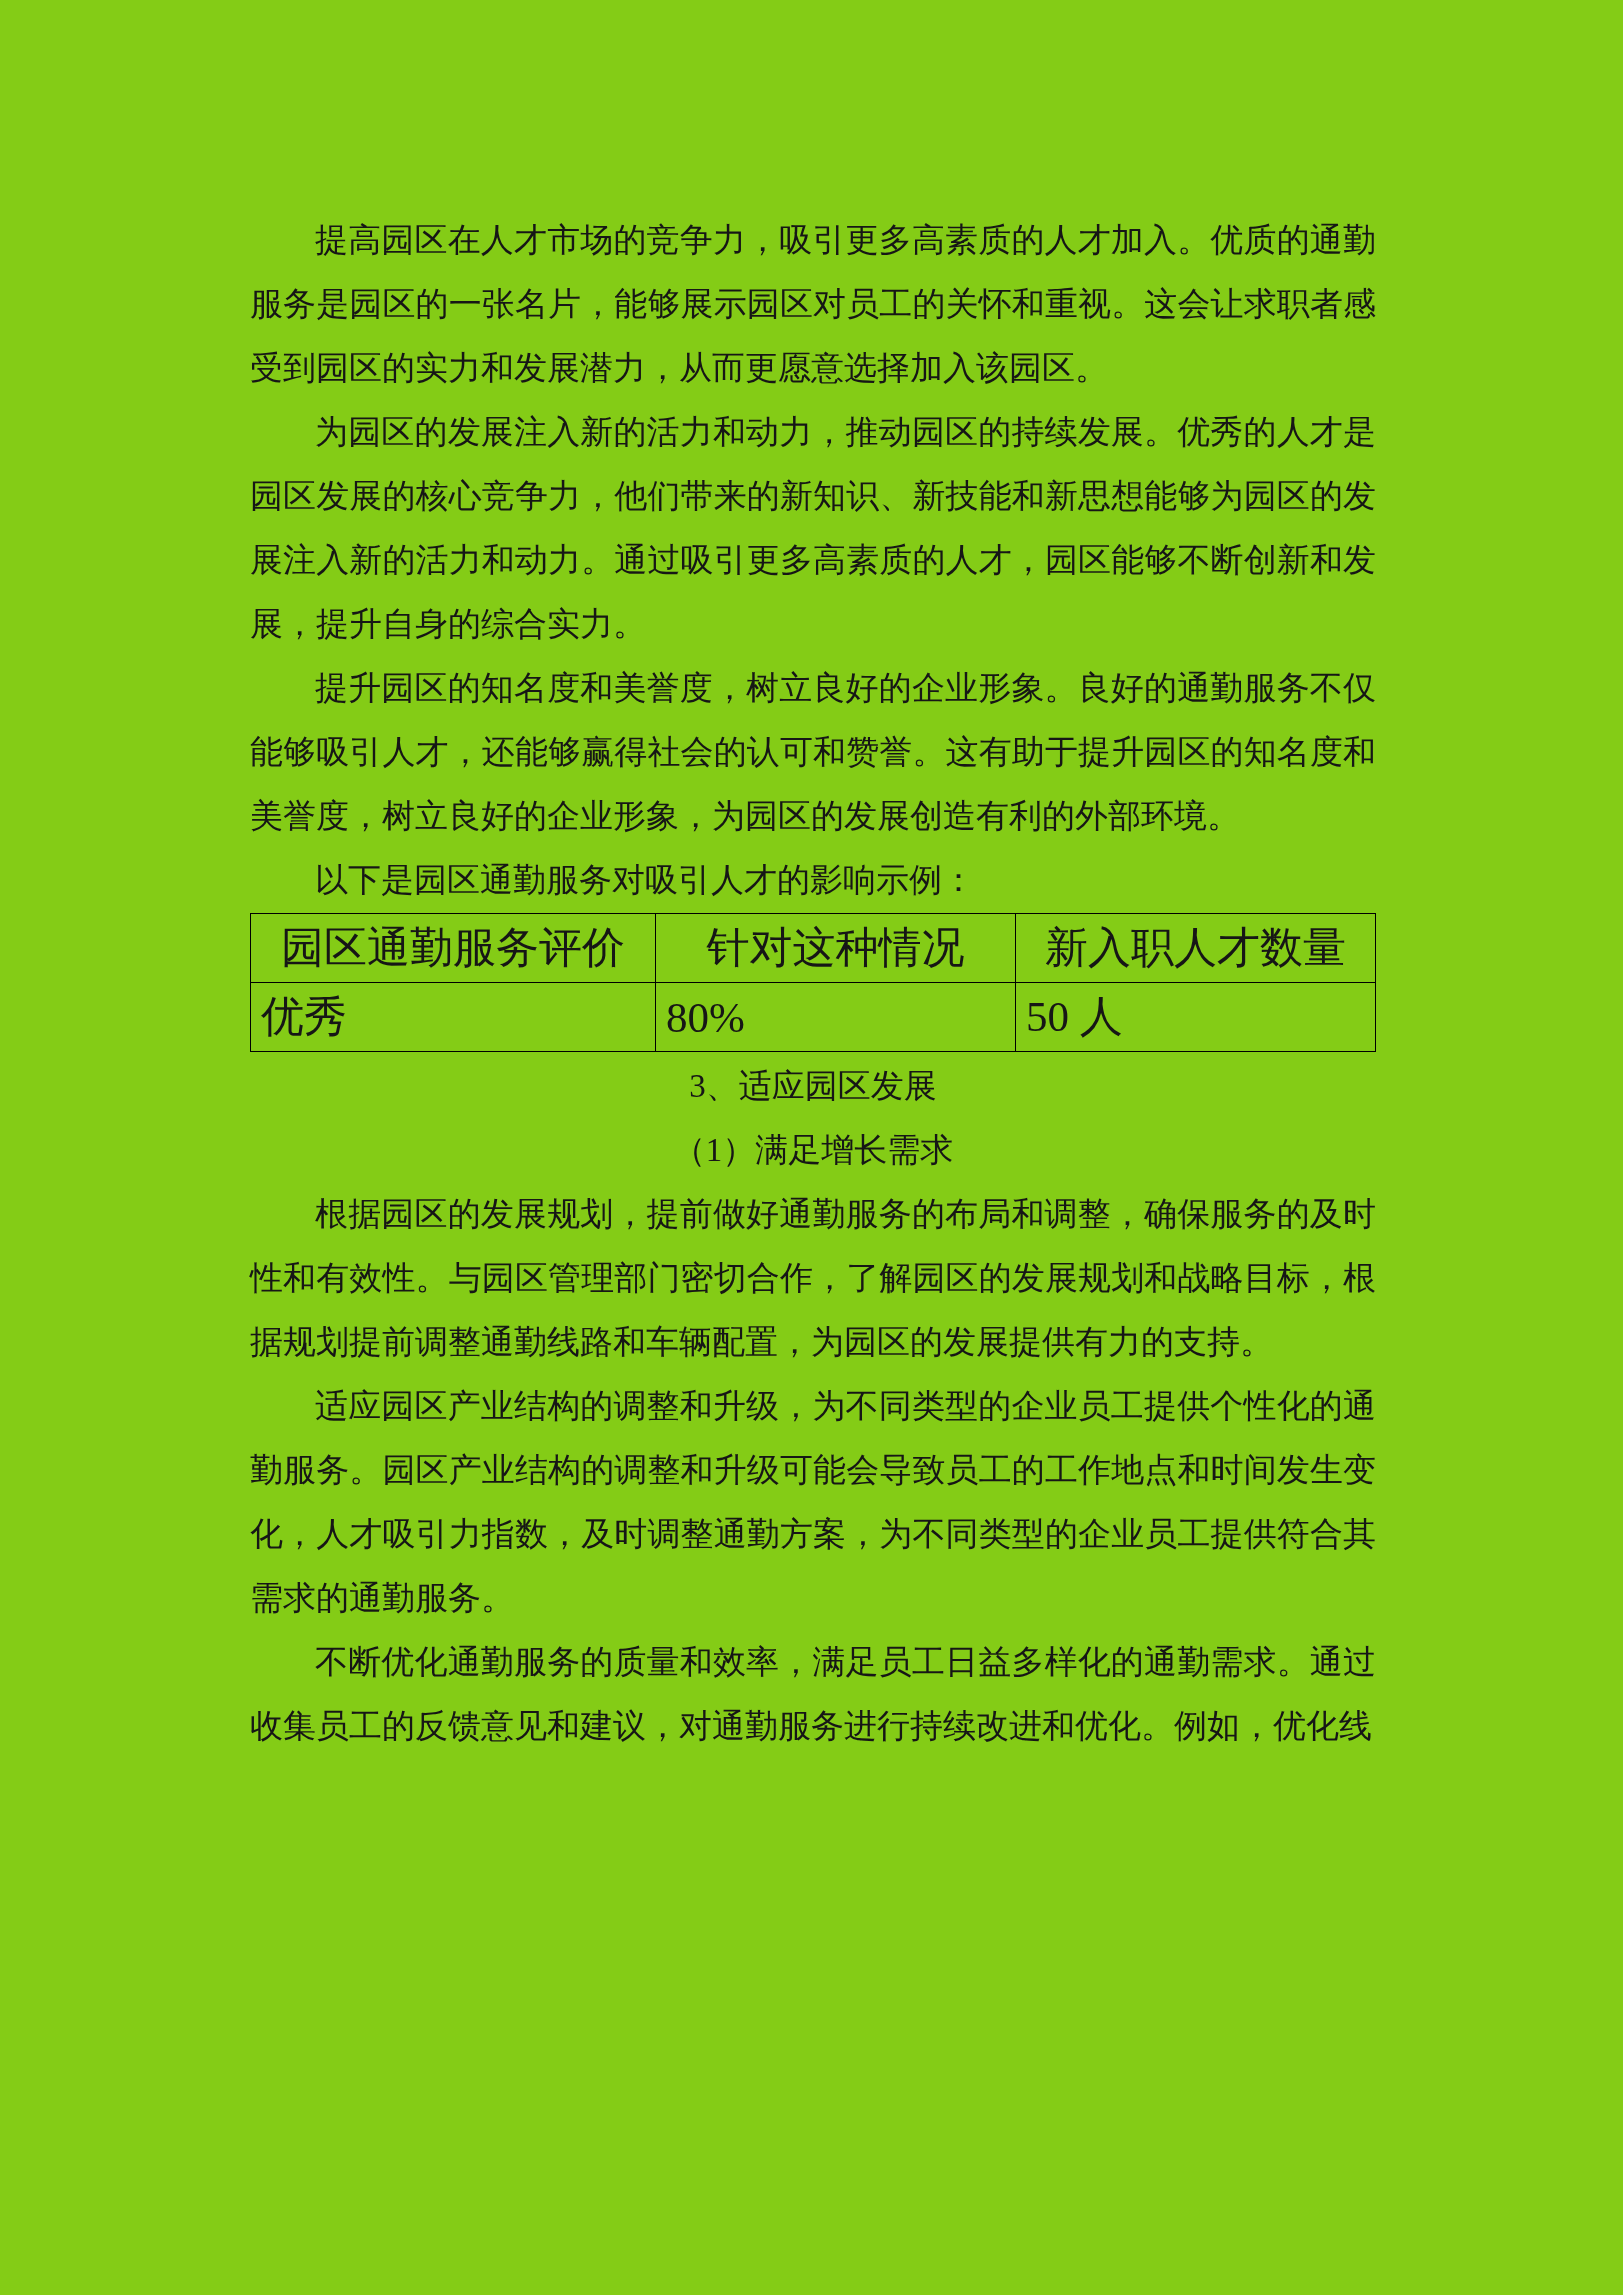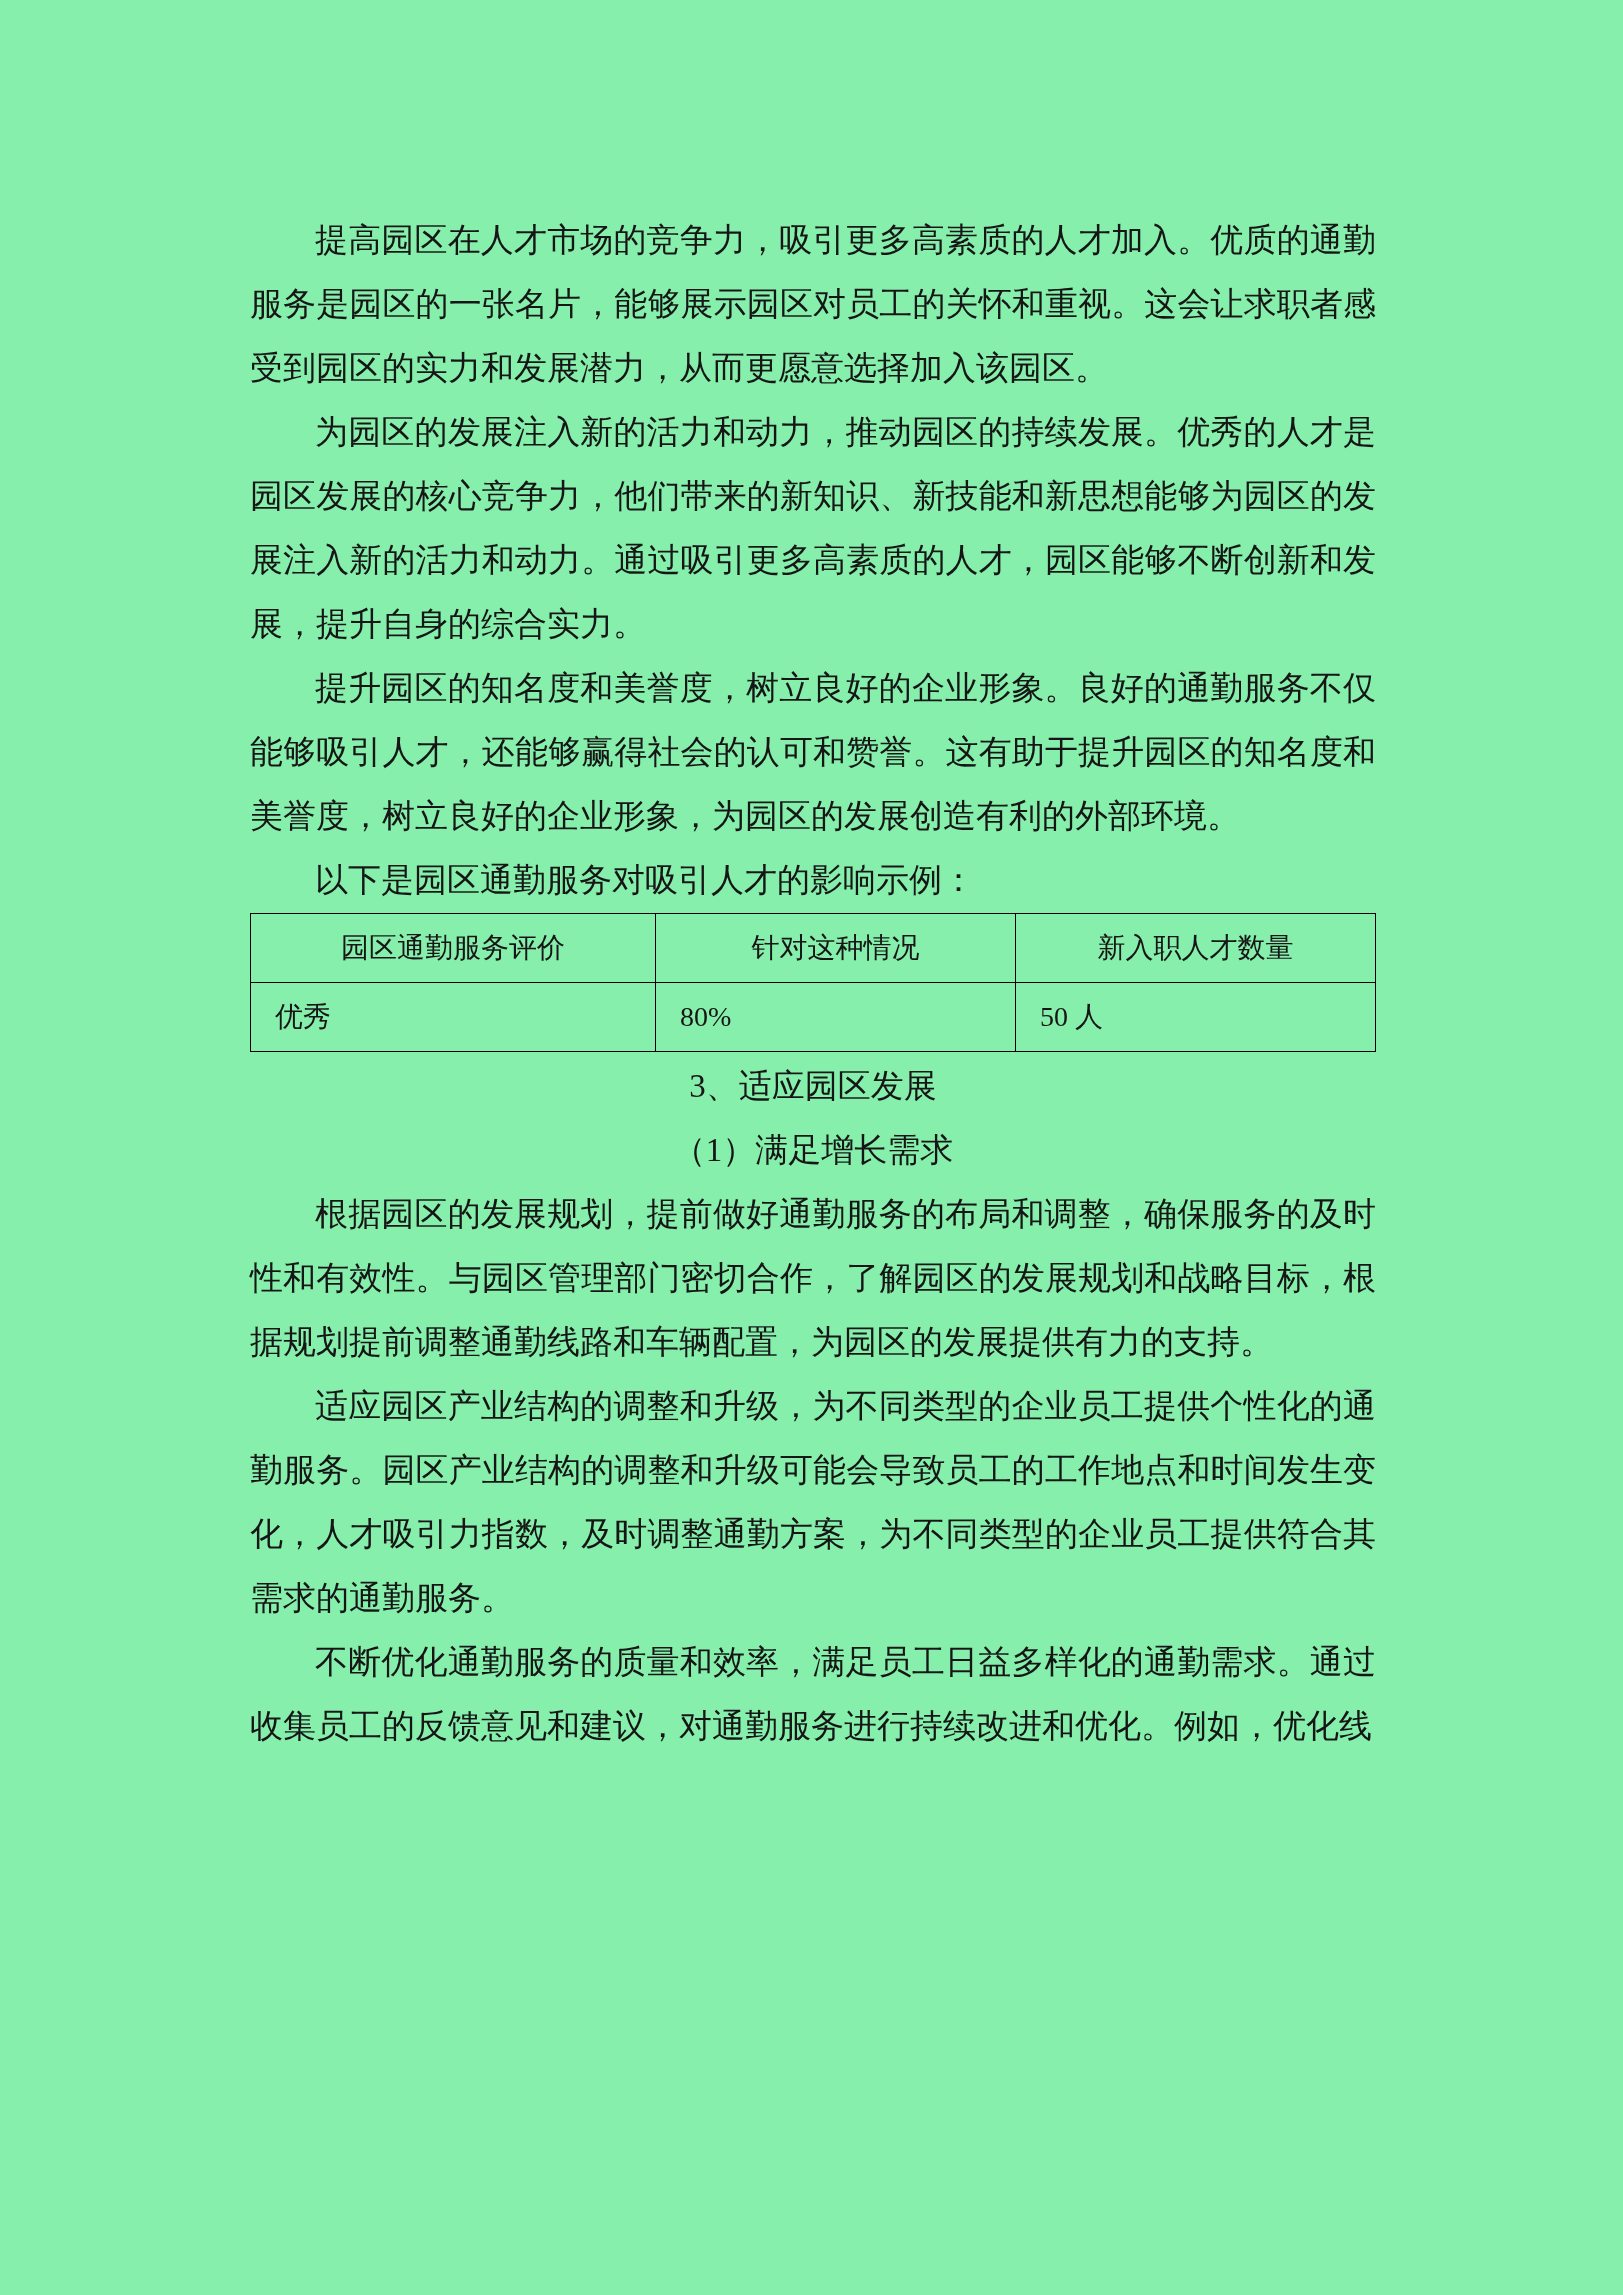--- a/index.html
+++ b/index.html
@@ -7,21 +7,21 @@
   body {
     width: 1623px;
     height: 2295px;
     font-family: "Liberation Serif", "DejaVu Serif", serif;
     color: #161616;
     overflow: hidden;
   }
   .page {
     width: 1623px;
     height: 2295px;
-    background: #86efac;
+    background: #84cc16;
     padding: 208px 247px 183px 250px;
     overflow: hidden;
   }
   .para {
     font-size: 33px;
     line-height: 64px;
     text-align: justify;
     text-justify: inter-character;
     word-break: break-all;
   }
@@ -35,23 +35,23 @@
     width: 100%;
     border-collapse: collapse;
     table-layout: fixed;
     margin: 1.3px 0;
   }
   table.data-table th,
   table.data-table td {
     border: 1.3px solid #000000;
     height: 69px;
     vertical-align: middle;
-    font-size: 28px;
+    font-size: 43px;
     font-weight: normal;
-    padding: 0 24px;
+    padding: 0 10px;
   }
   .col-1 { width: 36%; }
   .col-2 { width: 32%; }
   .col-3 { width: 32%; }
 </style>
 </head>
 <body>
 
 <div class="page">
 

